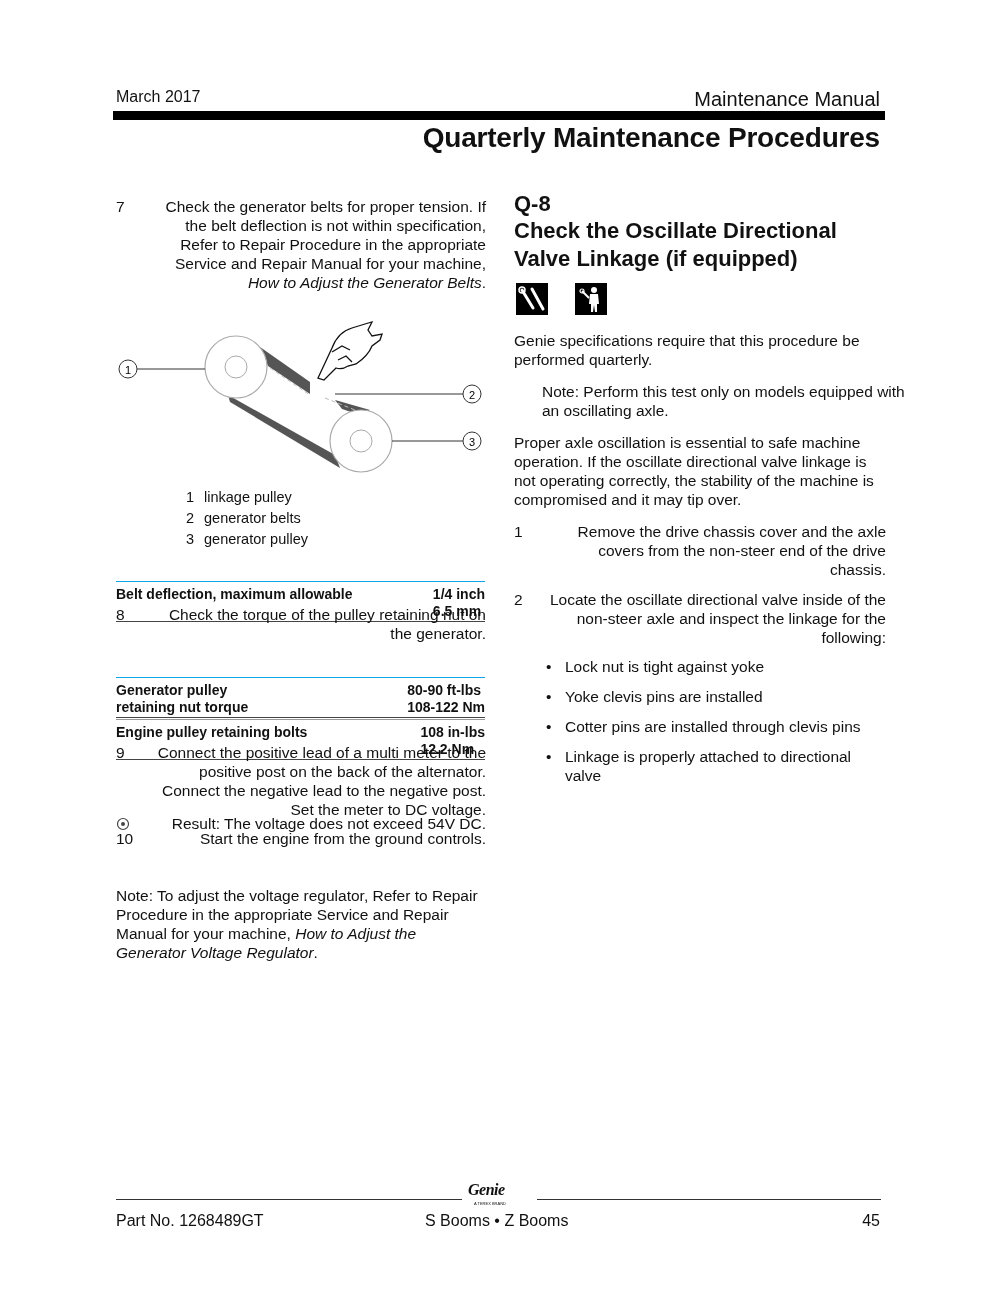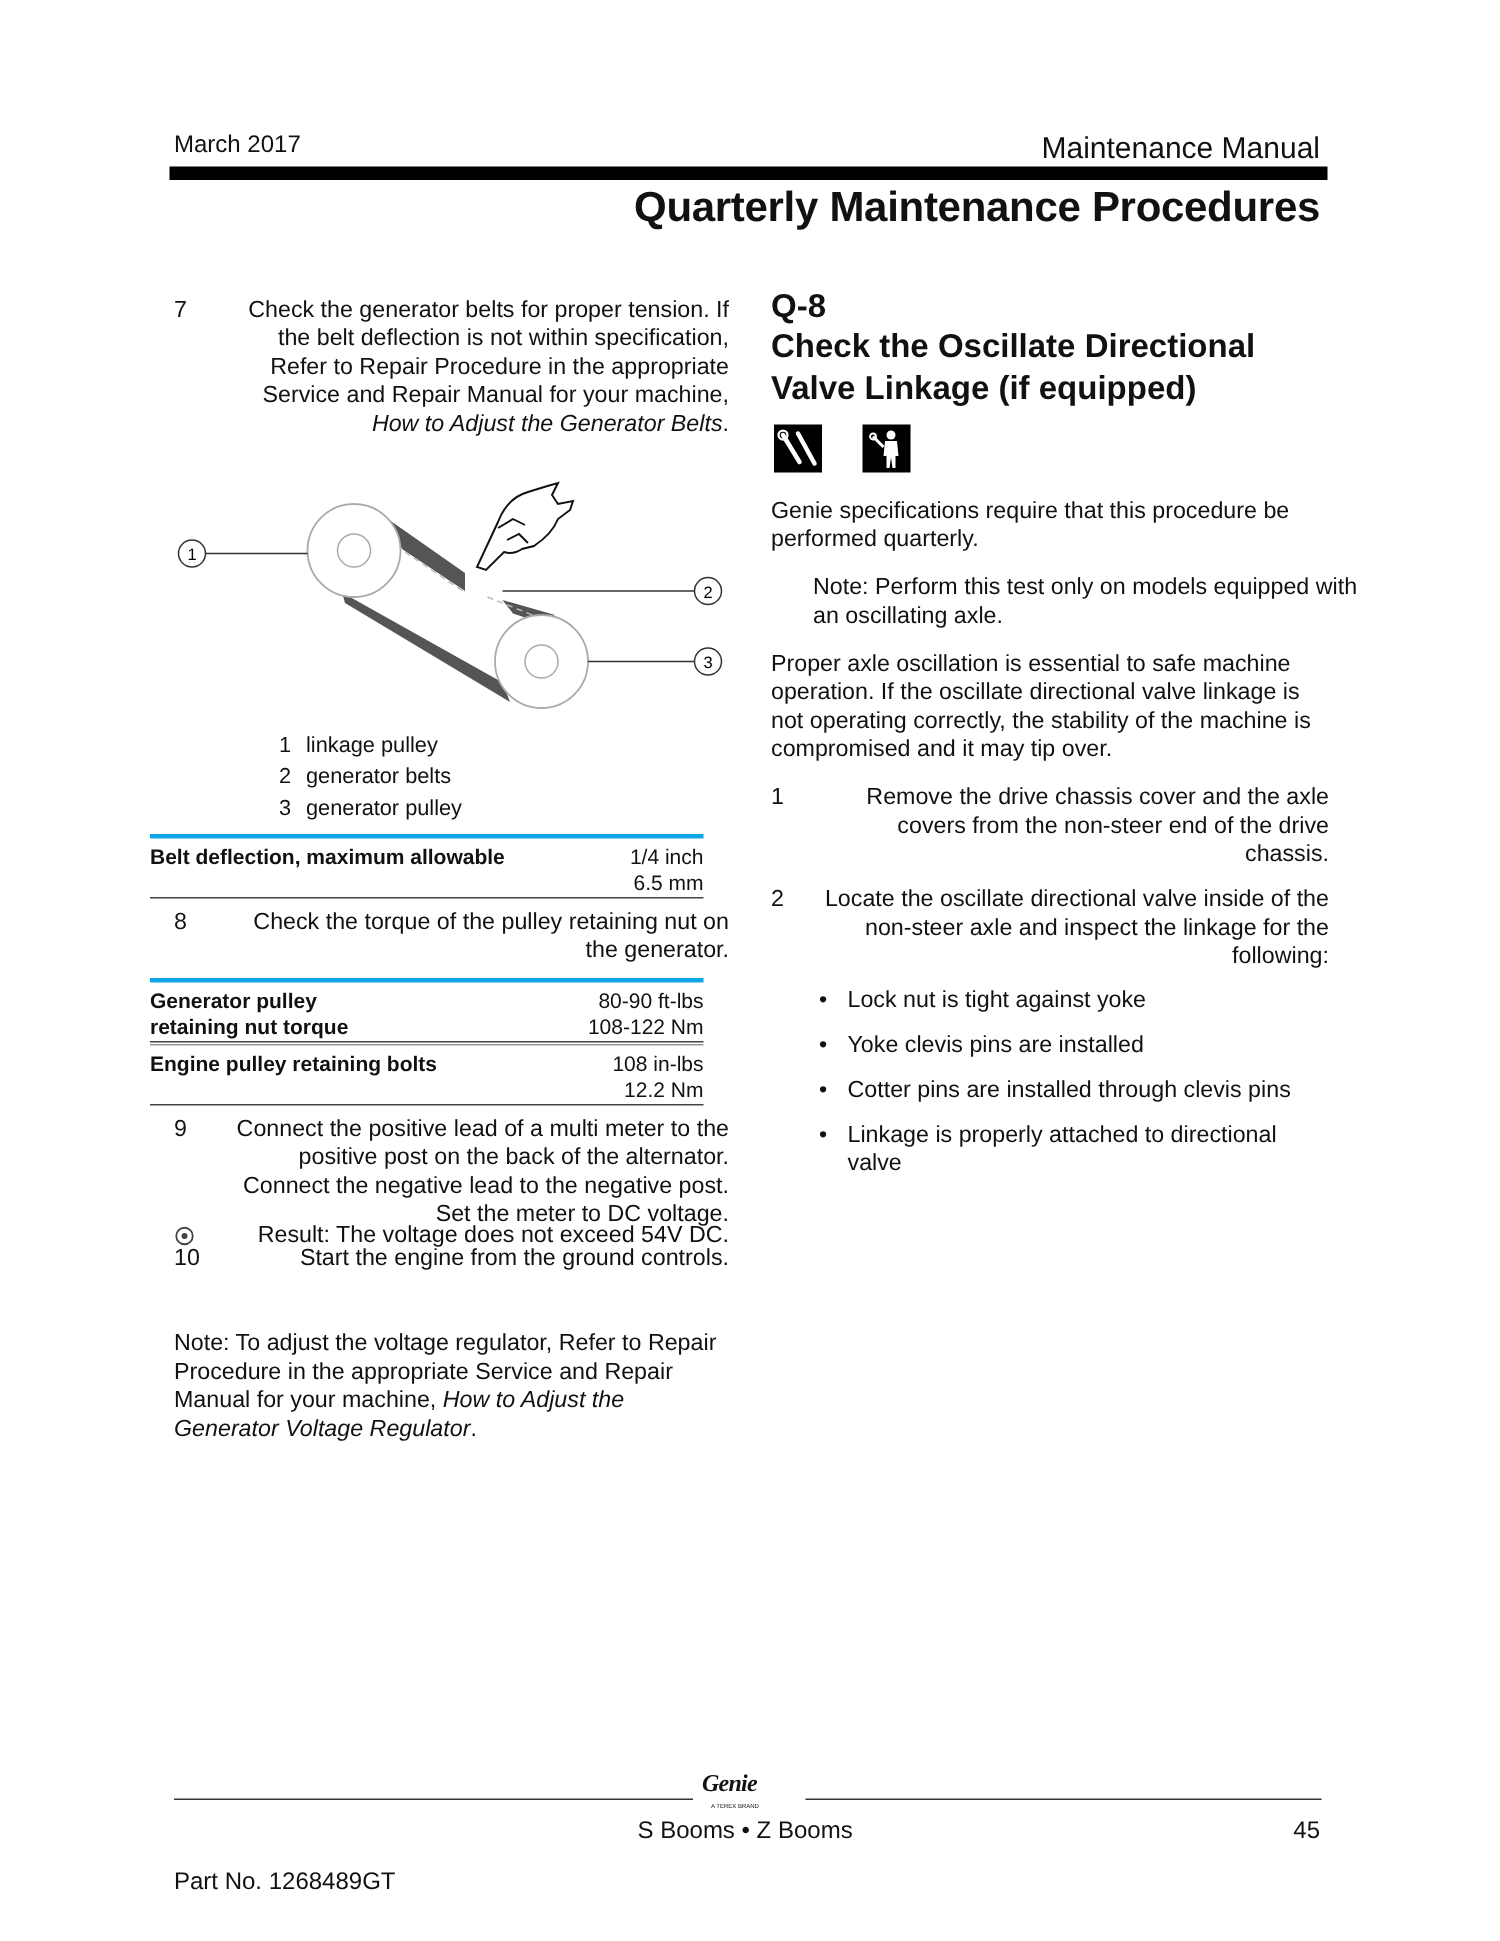--- a/index.html
+++ b/index.html
@@ -19,37 +19,37 @@
 
   .step { display: flex; }
   .step .num { width: 34px; flex: none; }
   .step .txt { flex: 1; text-align: right; }
   .it { font-style: italic; }
 
   .legend { left: 186px; top: 487px; font-size: 14.5px; line-height: 21px; }
   .legend .row { display: flex; }
   .legend .n { width: 18px; }
 
-  .spec { left: 100px; width: 369px; border-top: 3px solid #0ea5e9; font-size: 14px; line-height: 17px; }
+  .spec { left: 116px; width: 369px; border-top: 1px solid #0ea5e9; font-size: 14px; line-height: 17px; margin-top: 25px; }
   .spec .row { display: flex; justify-content: space-between; padding: 4px 0 1px 0; border-bottom: 1px solid #444; }
   .spec .row + .row { border-top: 1px solid #999; margin-top: 1px; }
   .spec .lbl { font-weight: bold; }
-  .spec .val { text-align: right; }
+  .spec .val { text-align: left; font-weight: bold; }
 
   .section-id { left: 514px; top: 191px; font-size: 22px; font-weight: bold; }
   .section-title { left: 514px; top: 217px; font-size: 22px; font-weight: bold; line-height: 28px; width: 380px; }
 
   .icon-box { width: 32px; height: 32px; background: #000; }
 
   .bullets { left: 546px; width: 340px; font-size: 15.5px; line-height: 19px; }
   .bullets .b { display: flex; margin-bottom: 11px; }
   .bullets .dot { width: 19px; flex: none; }
 
   .ftr-line { height: 1px; background: #333; top: 1199px; }
-  .ftr-left { left: 116px; top: 1212px; font-size: 16px; margin-top: 34px; }
+  .ftr-left { left: 116px; top: 1212px; font-size: 16px; }
   .ftr-center { left: 425px; top: 1212px; font-size: 16px; }
   .ftr-right { right: 120px; top: 1212px; font-size: 16px; }
   .logo { left: 468px; top: 1181px; font-size: 16px; font-weight: bold; font-style: italic; letter-spacing: -0.5px; font-family: Liberation Serif, serif; }
   .logo-sub { left: 474px; top: 1201px; font-size: 4px; }
 </style>
 </head>
 <body>
 
 <div class="abs hdr-left">March 2017</div>
 <div class="abs hdr-right">Maintenance Manual</div>

